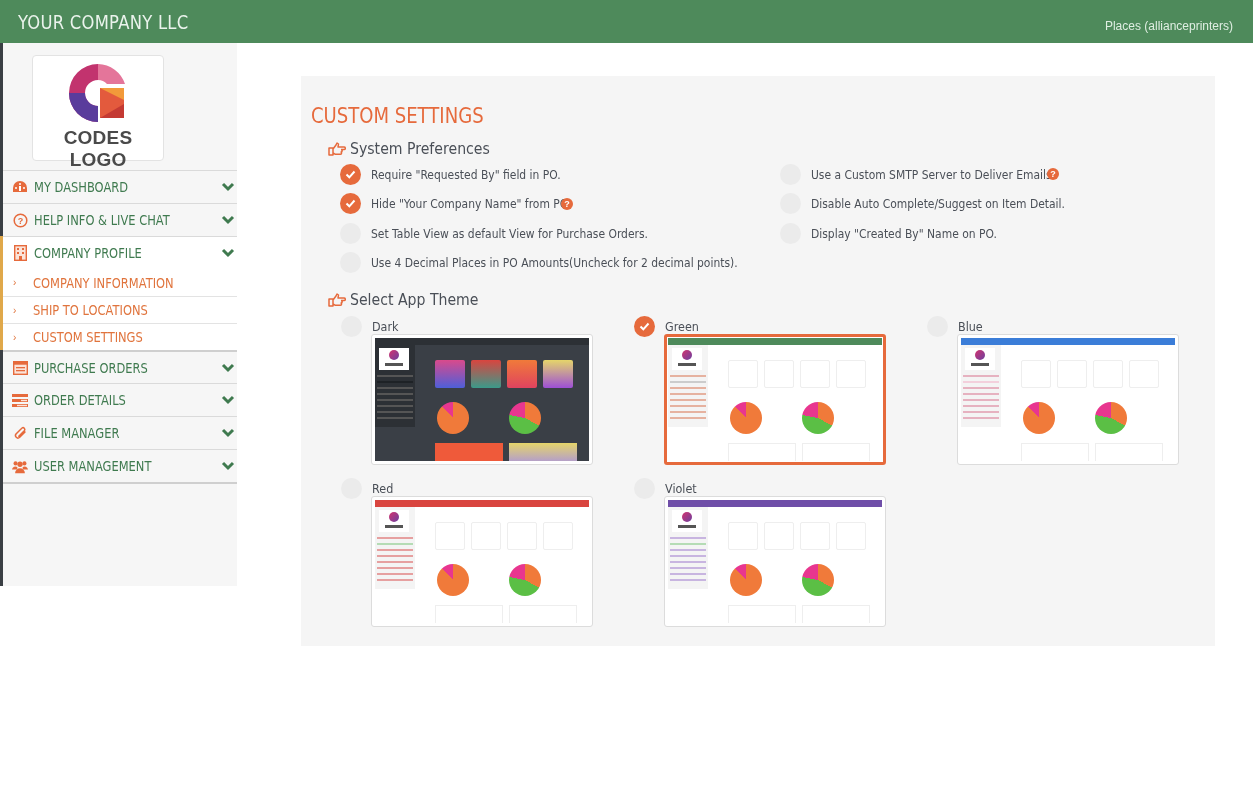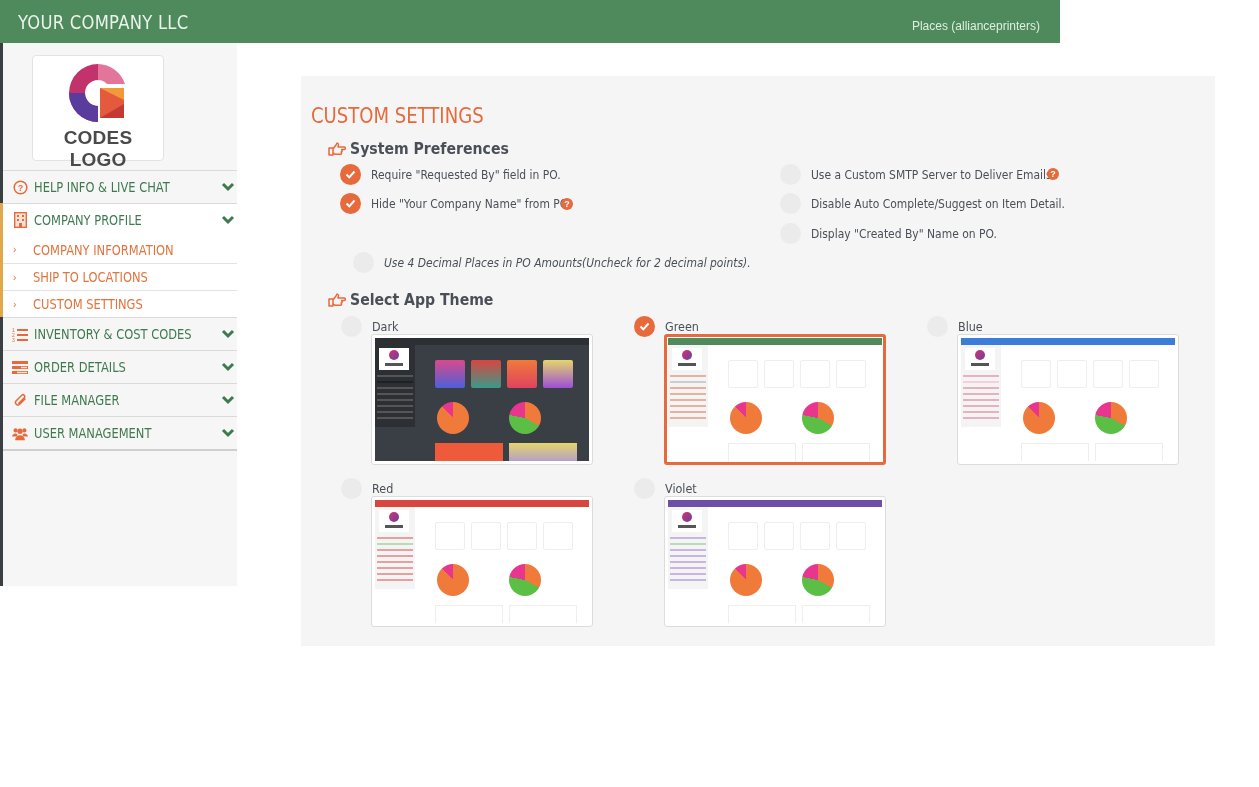--- a/index.html
+++ b/index.html
@@ -1,20 +1,20 @@
 <!DOCTYPE html>
 <html><head>
   <meta charset="utf-8">
   <style>
     * { box-sizing: border-box; margin: 0; padding: 0; }
     html, body { width: 1259px; height: 787px; overflow: hidden; background: #ffffff; }
     body { font-family: "Liberation Sans", sans-serif; color: #4a4f57; position: relative; }
 
     
-    .topbar { position: absolute; left: 0; top: 0; width: 1060px; height: 43px; background: #4e8a5b; }
+    .topbar { position: absolute; left: 0; top: 0; width: 1253px; height: 43px; background: #4e8a5b; }
     .topbar .brand { position: absolute; left: 18px; top: 10px; font-size: 20px; color: #eaf3ec; letter-spacing: 0.3px; font-family: "DejaVu Sans", sans-serif; font-weight: normal; transform: scaleX(0.82); transform-origin: left center; }
     .topbar .logout { position: absolute; right: 20px; top: 19px; font-size: 12px; color: #dfeee2; cursor: pointer; }
 
     
     .sidebar { position: absolute; left: 0; top: 43px; width: 237px; height: 543px; background: #f6f6f6; border-left: 3px solid #3a3f44; }
     .logo-box { position: absolute; left: 29px; top: 12px; width: 132px; height: 106px; background: #fff; border: 1px solid #e3e3e3; border-radius: 4px; }
     .logo-box .mark { position: absolute; left: 34px; top: 6px; width: 62px; height: 62px; }
     .logo-box .logo-text { position: absolute; left: 0; width: 100%; top: 71px; text-align: center; font-size: 19px; font-weight: bold; color: #4a4a4a; letter-spacing: 0.2px; }
 
     .nav { position: absolute; left: 0; top: 127px; width: 234px; }
@@ -25,21 +25,21 @@
     .nav-group.active { background: #fff; border-left: 3px solid #e0a84a; margin-left: -3px; }
     .sub-item { height: 27px; border-top: 1px solid #e3e3e3; display: flex; align-items: center; cursor: pointer; position: relative; }
     .sub-item:first-of-type { border-top: none; }
     .sub-item .caret { width: 10px; margin-left: 10px; font-size: 10px; color: #e0743d; }
     .sub-item .label { margin-left: 10px; font-size: 13.5px; color: #e0743d; font-family: "DejaVu Sans", sans-serif; transform: scaleX(0.85); transform-origin: left center; white-space: nowrap; }
     .nav-bottom { border-top: 2px solid #cfcfcf; }
 
     
     .panel { position: absolute; left: 301px; top: 76px; width: 914px; height: 570px; background: #f5f5f5; }
     .page-title { position: absolute; left: 10px; top: 27px; font-size: 22px; color: #e66a3c; font-family: "DejaVu Sans", sans-serif; font-weight: normal; transform: scaleX(0.82); transform-origin: left center; white-space: nowrap; }
-    .section-title { position: absolute; font-size: 16px; color: #4a4f57; font-family: "DejaVu Sans", sans-serif; display: flex; align-items: center; white-space: nowrap; font-weight: bold; }
+    .section-title { position: absolute; font-size: 16px; color: #4a4f57; font-family: "DejaVu Sans", sans-serif; display: flex; align-items: center; white-space: nowrap; }
     .section-title .hand { width: 18px; height: 14px; margin-right: 4px; }
     .section-title .txt { transform: scaleX(0.88); transform-origin: left center; }
 
     .opt { position: absolute; display: flex; align-items: center; cursor: pointer; white-space: nowrap; }
     .radio { width: 21px; height: 21px; border-radius: 50%; background: #ebebeb; display: flex; align-items: center; justify-content: center; flex: 0 0 auto; }
     .radio.on { background: #e66a3c; }
     .opt .txt { margin-left: 10px; font-size: 12.5px; color: #4a4f57; font-family: "DejaVu Sans", sans-serif; transform: scaleX(0.86); transform-origin: left center; }
     .help { width: 12px; height: 12px; border-radius: 50%; background: #e66a3c; color: #fff; font-size: 9px; font-weight: bold; display: inline-flex; align-items: center; justify-content: center; cursor: pointer; position: absolute; }
 
     .theme { position: absolute; }
@@ -75,20 +75,35 @@
       <rect x="33" y="26" width="24" height="30" fill="#e35a3d"></rect>
       <polygon points="33,26 57,26 57,38" fill="#f29a3a"></polygon>
       <polygon points="33,56 57,56 57,42" fill="#c43a33"></polygon>
     </svg>
     <div class="logo-text">CODES LOGO</div>
   </div>
 
   <div class="nav">
     <div class="nav-item">
       <span class="ico">
+        <svg width="16" height="14" viewBox="0 0 16 14">
+            <path d="M8 1 A7 7 0 0 0 1 8 L1 12 L15 12 L15 8 A7 7 0 0 0 8 1 Z" fill="#e66a3c"></path>
+            <circle cx="4" cy="8" r="1" fill="#fff"></circle>
+            <circle cx="8" cy="4" r="1" fill="#fff"></circle>
+            <circle cx="12" cy="8" r="1" fill="#fff"></circle>
+            <rect x="7" y="6" width="2" height="5" fill="#fff"></rect>
+          </svg>
+      </span>
+      <span class="label">MY DASHBOARD</span>
+      <svg class="chev" viewBox="0 0 14 14">
+          <path d="M2 4 L7 9 L12 4" stroke="#3f7a4f" stroke-width="3" fill="none"></path>
+        </svg>
+    </div>
+    <div class="nav-item">
+      <span class="ico">
         <svg width="15" height="15" viewBox="0 0 15 15">
             <circle cx="7.5" cy="7.5" r="6.3" stroke="#e66a3c" stroke-width="1.5" fill="none"></circle>
             <text x="7.5" y="11" text-anchor="middle" font-size="9" fill="#e66a3c" font-family="Liberation Sans, sans-serif" font-weight="bold">?</text>
           </svg>
       </span>
       <span class="label">HELP INFO &amp; LIVE CHAT</span>
       <svg class="chev" viewBox="0 0 14 14">
           <path d="M2 4 L7 9 L12 4" stroke="#3f7a4f" stroke-width="3" fill="none"></path>
         </svg>
     </div>
@@ -117,32 +132,30 @@
       <div class="sub-item">
         <span class="caret">›</span>
         <span class="label">SHIP TO LOCATIONS</span>
       </div>
       <div class="sub-item">
         <span class="caret">›</span>
         <span class="label">CUSTOM SETTINGS</span>
       </div>
     </div>
 
-    <div class="nav-item">
-      <span class="ico">
-        <svg width="16" height="15" viewBox="0 0 16 15">
-            <text x="0" y="5" font-size="5" fill="#e66a3c" font-family="Liberation Sans, sans-serif">1</text>
-            <text x="0" y="10" font-size="5" fill="#e66a3c" font-family="Liberation Sans, sans-serif">2</text>
-            <text x="0" y="15" font-size="5" fill="#e66a3c" font-family="Liberation Sans, sans-serif">3</text>
-            <rect x="5" y="2" width="11" height="2" fill="#e66a3c"></rect>
-            <rect x="5" y="7" width="11" height="2" fill="#e66a3c"></rect>
-            <rect x="5" y="12" width="11" height="2" fill="#e66a3c"></rect>
-          </svg>
-      </span>
-      <span class="label">INVENTORY &amp; COST CODES</span>
+    <div class="nav-item" style="border-top:2px solid #cfcfcf;">
+      <span class="ico">
+        <svg width="15" height="14" viewBox="0 0 15 14">
+            <rect x="0.7" y="0.7" width="13.6" height="12.6" stroke="#e66a3c" stroke-width="1.4" fill="#fbe3d8"></rect>
+            <rect x="0.7" y="0.7" width="13.6" height="3" fill="#e66a3c"></rect>
+            <rect x="3" y="6" width="9" height="1.3" fill="#e66a3c"></rect>
+            <rect x="3" y="9" width="9" height="1.3" fill="#e66a3c"></rect>
+          </svg>
+      </span>
+      <span class="label">PURCHASE ORDERS</span>
       <svg class="chev" viewBox="0 0 14 14">
           <path d="M2 4 L7 9 L12 4" stroke="#3f7a4f" stroke-width="3" fill="none"></path>
         </svg>
     </div>
     <div class="nav-item">
       <span class="ico">
         <svg width="16" height="13" viewBox="0 0 16 13">
             <rect x="0" y="0" width="16" height="3" fill="#e66a3c"></rect>
             <rect x="0" y="5" width="16" height="3" fill="#e66a3c"></rect>
             <rect x="0" y="10" width="16" height="3" fill="#e66a3c"></rect>
@@ -206,21 +219,25 @@
   </div>
   <div class="opt" style="left:39px; top:117px;">
     <span class="radio on">
         <svg width="11" height="9" viewBox="0 0 11 9">
           <path d="M1.5 4.5 L4.3 7.3 L9.5 1.5" stroke="#fff" stroke-width="2" fill="none"></path>
         </svg>
       </span>
     <span class="txt">Hide "Your Company Name" from PO.</span>
   </div>
   <span class="help" style="left:260px; top:122px;">?</span>
-  <div class="opt" style="left:52px; top:176px;font-style:italic;">
+  <div class="opt" style="left:39px; top:147px;">
+    <span class="radio"></span>
+    <span class="txt">Set Table View as default View for Purchase Orders.</span>
+  </div>
+  <div class="opt" style="left:39px; top:176px;">
     <span class="radio"></span>
     <span class="txt">Use 4 Decimal Places in PO Amounts(Uncheck for 2 decimal points).</span>
   </div>
 
   <div class="opt" style="left:479px; top:88px;">
     <span class="radio"></span>
     <span class="txt">Use a Custom SMTP Server to Deliver Emails.</span>
   </div>
   <span class="help" style="left:746px; top:92px;">?</span>
   <div class="opt" style="left:479px; top:117px;">

